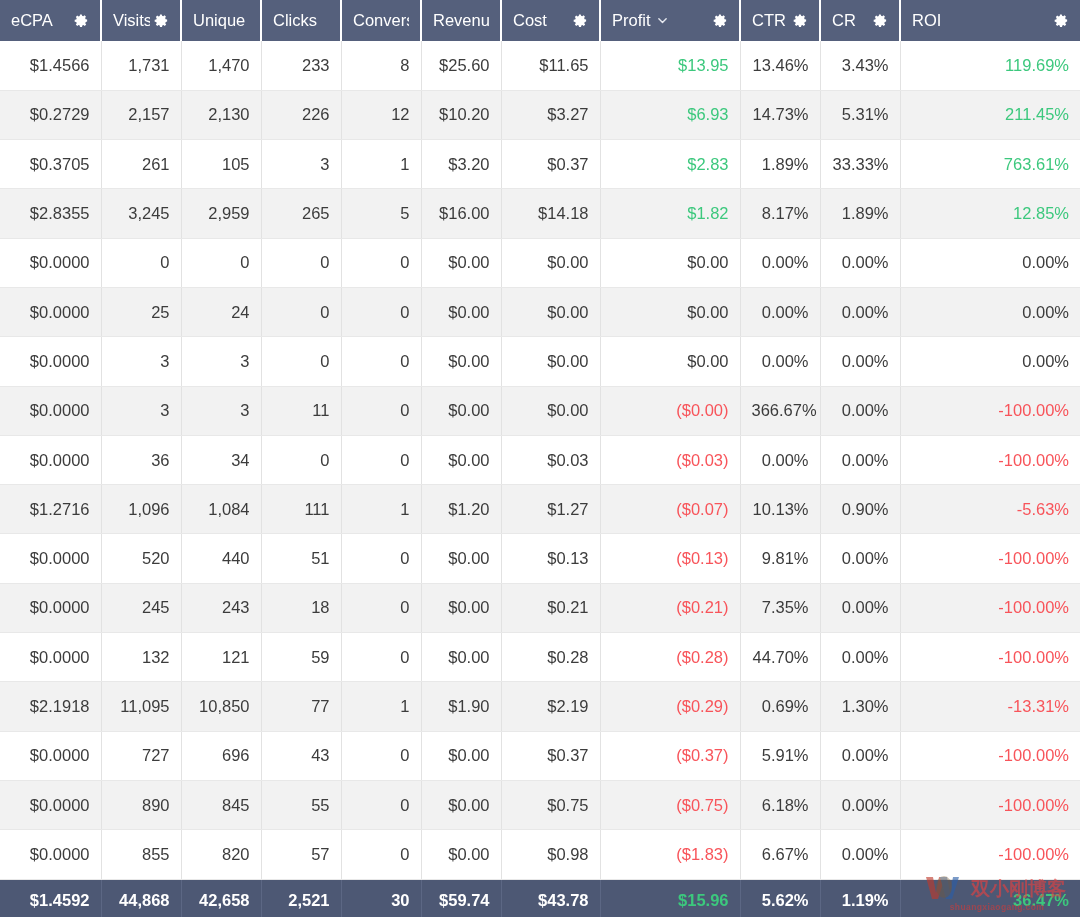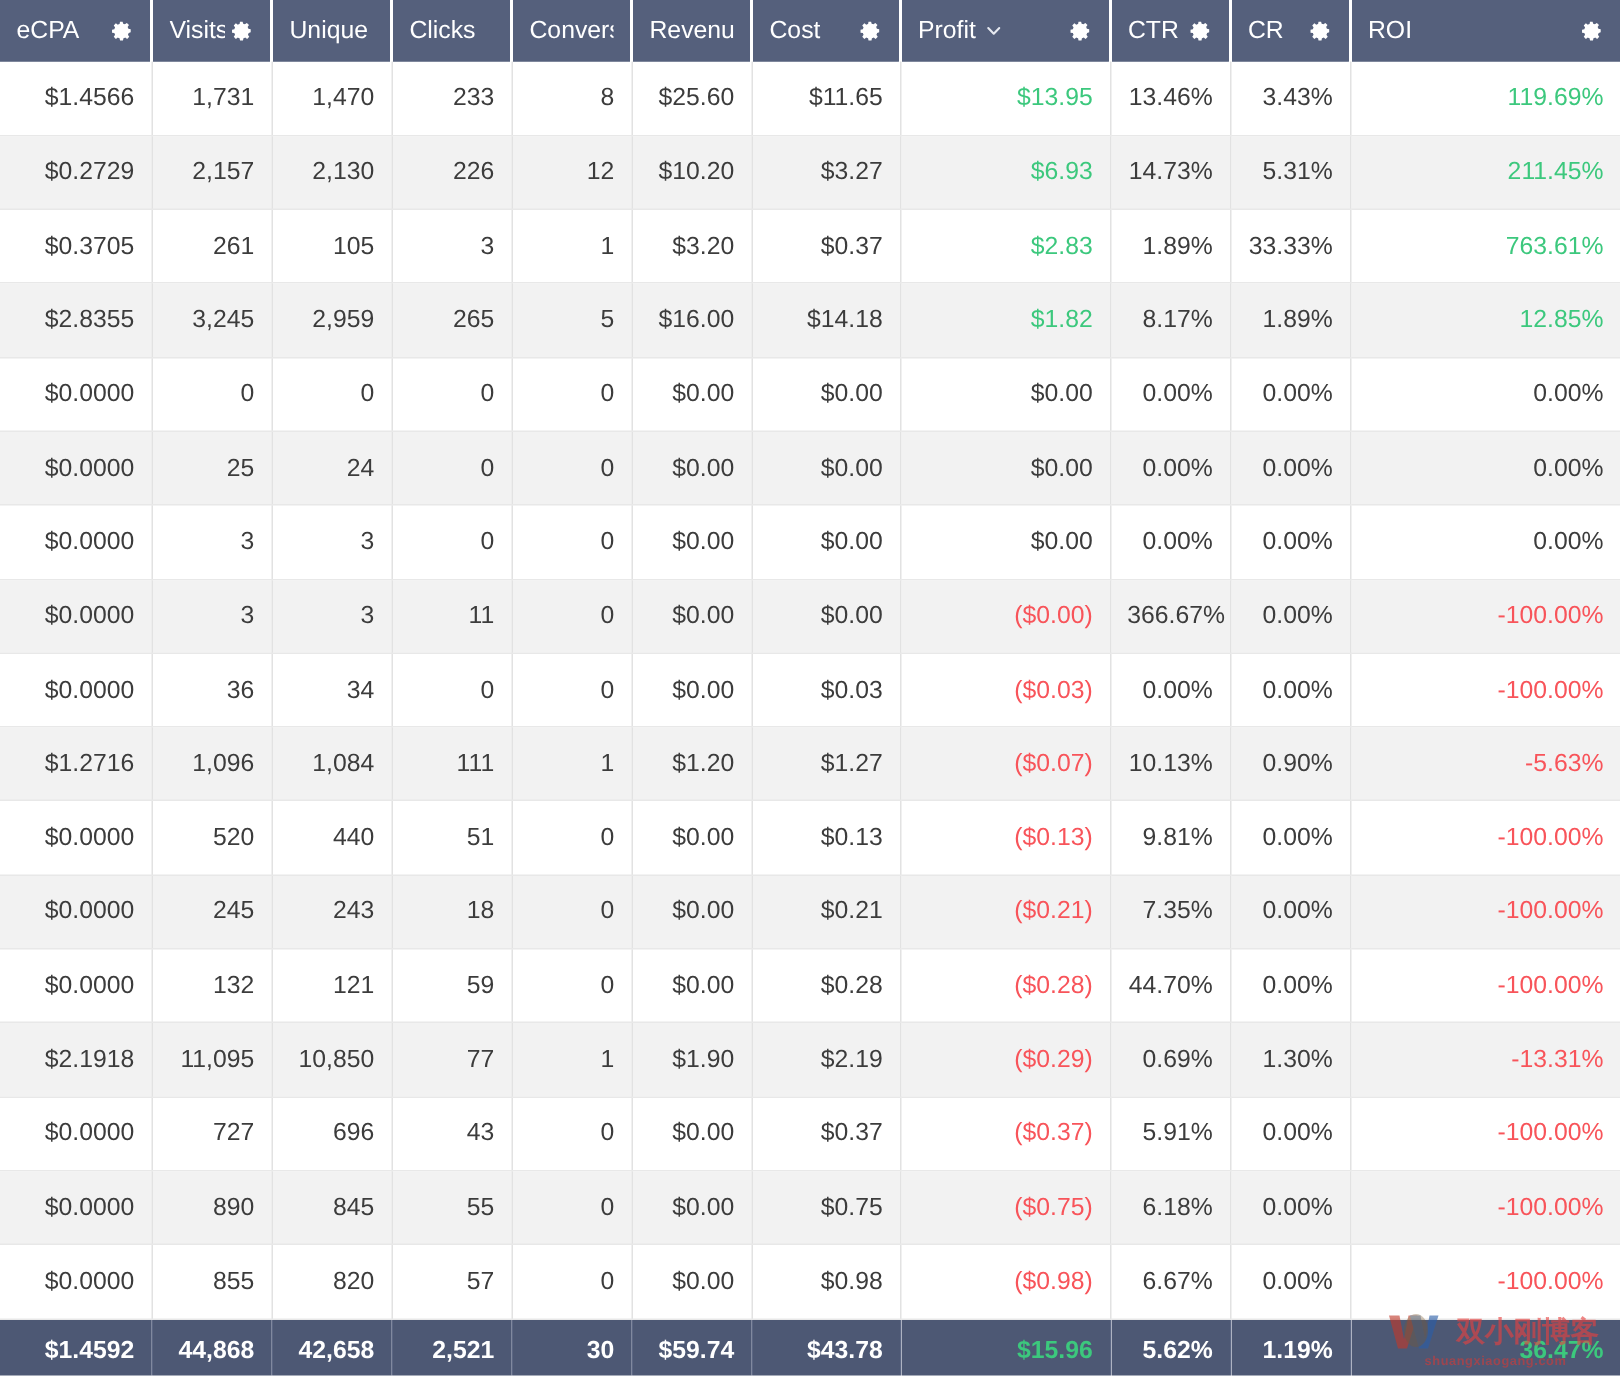--- a/index.html
+++ b/index.html
@@ -521,21 +521,21 @@
           <td class="neg">-100.00%</td>
         </tr>
         <tr class="odd">
           <td>$0.0000</td>
           <td>855</td>
           <td>820</td>
           <td>57</td>
           <td>0</td>
           <td>$0.00</td>
           <td>$0.98</td>
-          <td class="neg">($0.98)</td>
+          <td class="neg">($1.83)</td>
           <td>6.67%</td>
           <td>0.00%</td>
           <td class="neg">-100.00%</td>
         </tr>
       </tbody>
 
     <tfoot>
       <tr class="total-row" id="totals-row">
           <td>$1.4592</td>
           <td>44,868</td>

